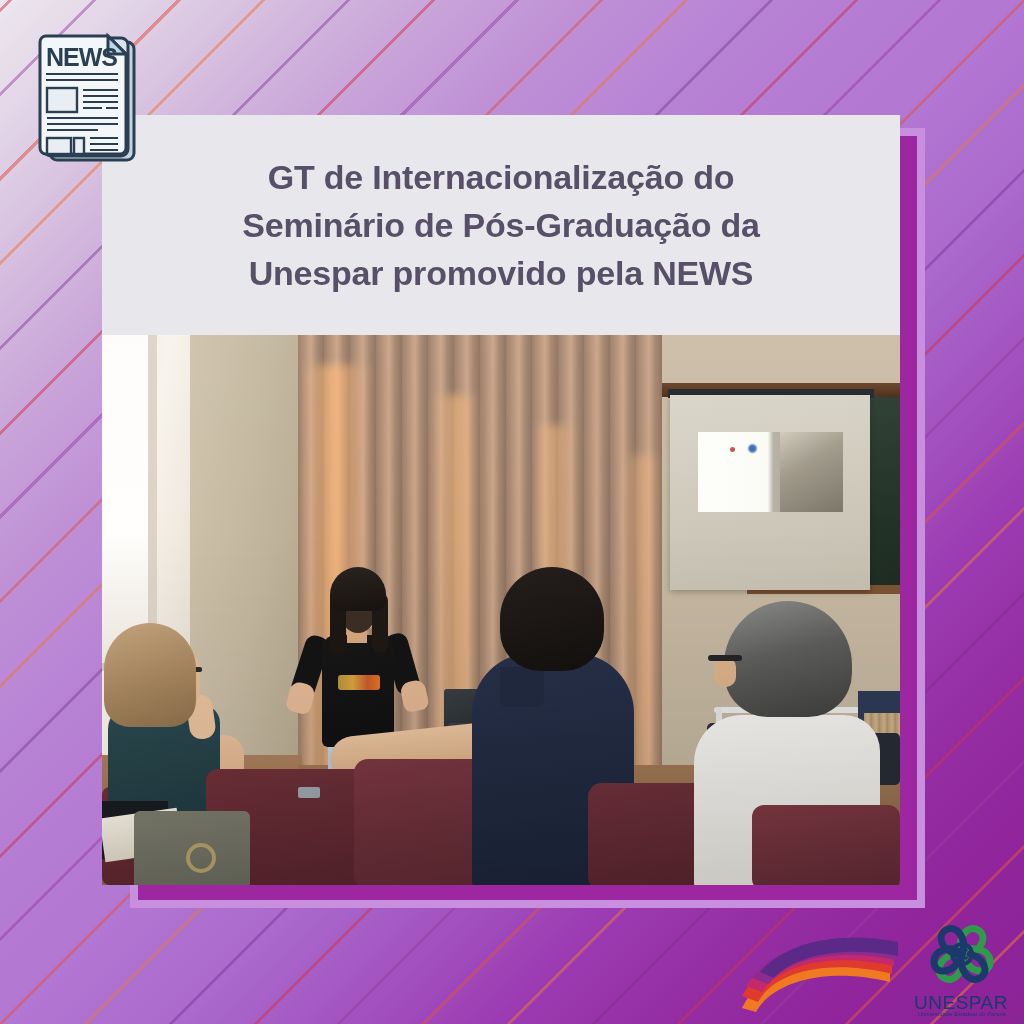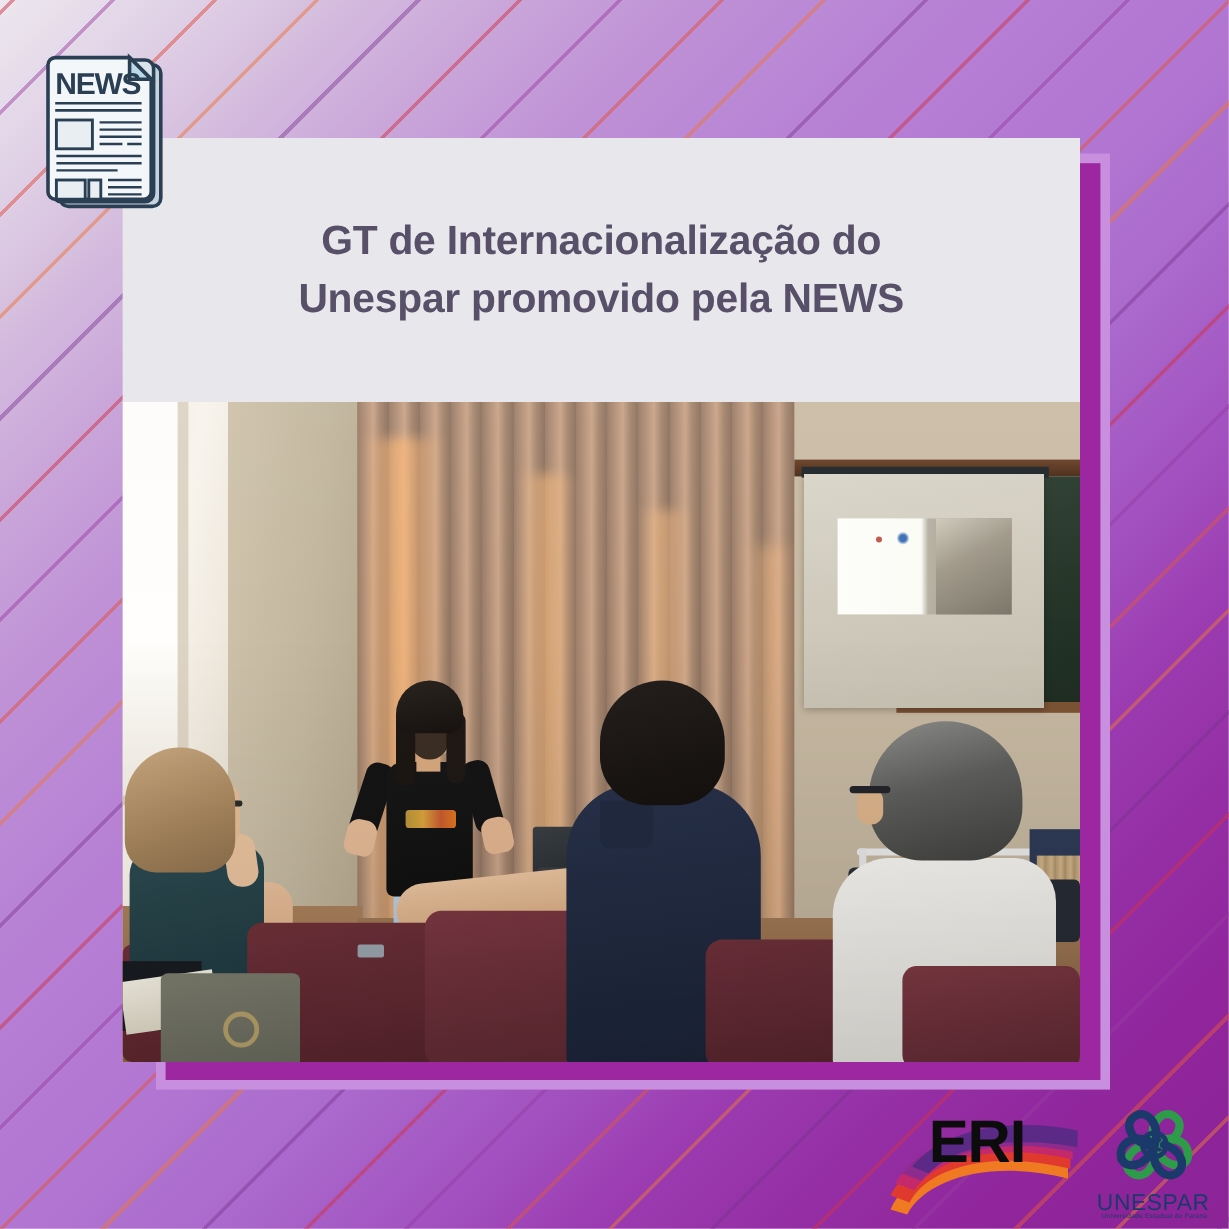--- a/index.html
+++ b/index.html
@@ -273,21 +273,21 @@
     background:linear-gradient(165deg,#8d8d8a 0%,#5d5d5c 45%,#3e3e3d 100%);
     border-radius:64px 64px 44px 44px;}
   .m2-ear{left:612px;top:322px;width:22px;height:30px;background:#d9b189;border-radius:10px;}
   .m2-glasses{left:606px;top:320px;width:34px;height:6px;background:#23242a;border-radius:3px;}
   .m2-neck{left:648px;top:356px;width:74px;height:34px;background:#caa47d;}
 
   .photo-shade{left:0;top:0;width:798px;height:550px;
     background:linear-gradient(180deg,rgba(255,255,255,.04) 0%,rgba(0,0,0,0) 35%,rgba(0,0,0,.10) 100%);}
 
   
-  .news-icon{position:absolute;left:36px;top:44px;width:104px;height:140px;}
+  .news-icon{position:absolute;left:36px;top:32px;width:104px;height:140px;}
 
   
   .logos{position:absolute;left:740px;top:918px;width:272px;height:100px;}
   .eri{position:absolute;left:0px;top:4px;width:160px;height:92px;}
   .eri-text{position:absolute;left:34px;top:0px;
     font-size:50px;font-weight:bold;color:#0c0c0c;letter-spacing:-1px;
     font-family:"Liberation Sans", sans-serif;}
   .unespar{position:absolute;left:172px;top:0px;width:100px;height:100px;}
   .unespar-word{position:absolute;left:168px;top:74px;width:100px;
     text-align:right;font-size:19px;font-weight:normal;color:#1b3a6b;letter-spacing:.5px;}
@@ -303,20 +303,21 @@
   <div class="bg-stripes"></div>
 
   <div class="frame-outline"></div>
   <div class="frame-fill"></div>
 
   <div class="card">
 
     <div class="title-band"></div>
     <div class="title-text">
       <span>GT de Internacionalização do</span>
+      <span>Seminário de Pós-Graduação da</span>
       <span>Unespar promovido pela NEWS</span>
     </div>
 
     <div class="photo">
       <div class="ph wall-left"></div>
       <div class="ph window"></div>
       <div class="ph window-frame"></div>
       <div class="ph window-sill"></div>
       <div class="ph wall-mid"></div>
 
@@ -453,21 +454,20 @@
   <div class="logos">
 
     <div class="eri">
       <svg viewBox="0 0 160 92" width="160" height="92">
         <path d="M2 86 C22 44 82 28 150 46 L150 60 C86 44 32 60 16 90 Z" fill="#f07a22"></path>
         <path d="M2 74 C24 34 86 20 152 38 L152 52 C88 36 34 50 18 80 Z" fill="#e03a2f"></path>
         <path d="M6 64 C30 26 90 14 154 30 L154 44 C92 30 40 42 22 70 Z" fill="#c42a6b"></path>
         <path d="M12 56 C38 22 96 10 156 24 L156 38 C98 26 48 36 28 62 Z" fill="#8e2b8e"></path>
         <path d="M20 50 C46 20 100 8 158 20 L158 34 C104 24 56 32 34 56 Z" fill="#5b2a86"></path>
       </svg>
-      <div class="eri-text">ERI</div>
     </div>
 
     <div class="unespar">
       <svg viewBox="0 0 100 78" width="100" height="78">
         <g fill="none" stroke-width="7" stroke-linecap="round">
           <g stroke="#2e9b4a">
             <path d="M50 36 C44 20 56 6 66 12 C76 18 70 32 56 36"></path>
             <path d="M50 36 C62 26 78 32 78 44 C78 56 62 56 54 44"></path>
             <path d="M50 36 C54 52 42 66 32 60 C22 54 28 40 42 36"></path>
           </g>

